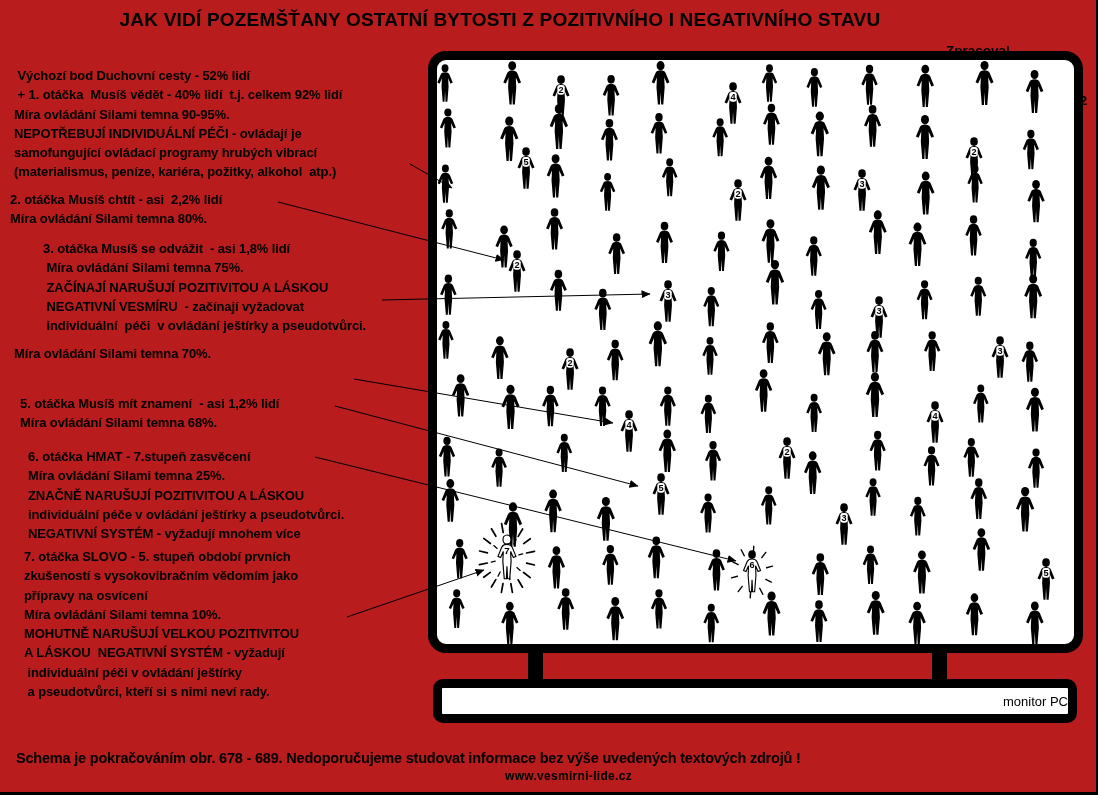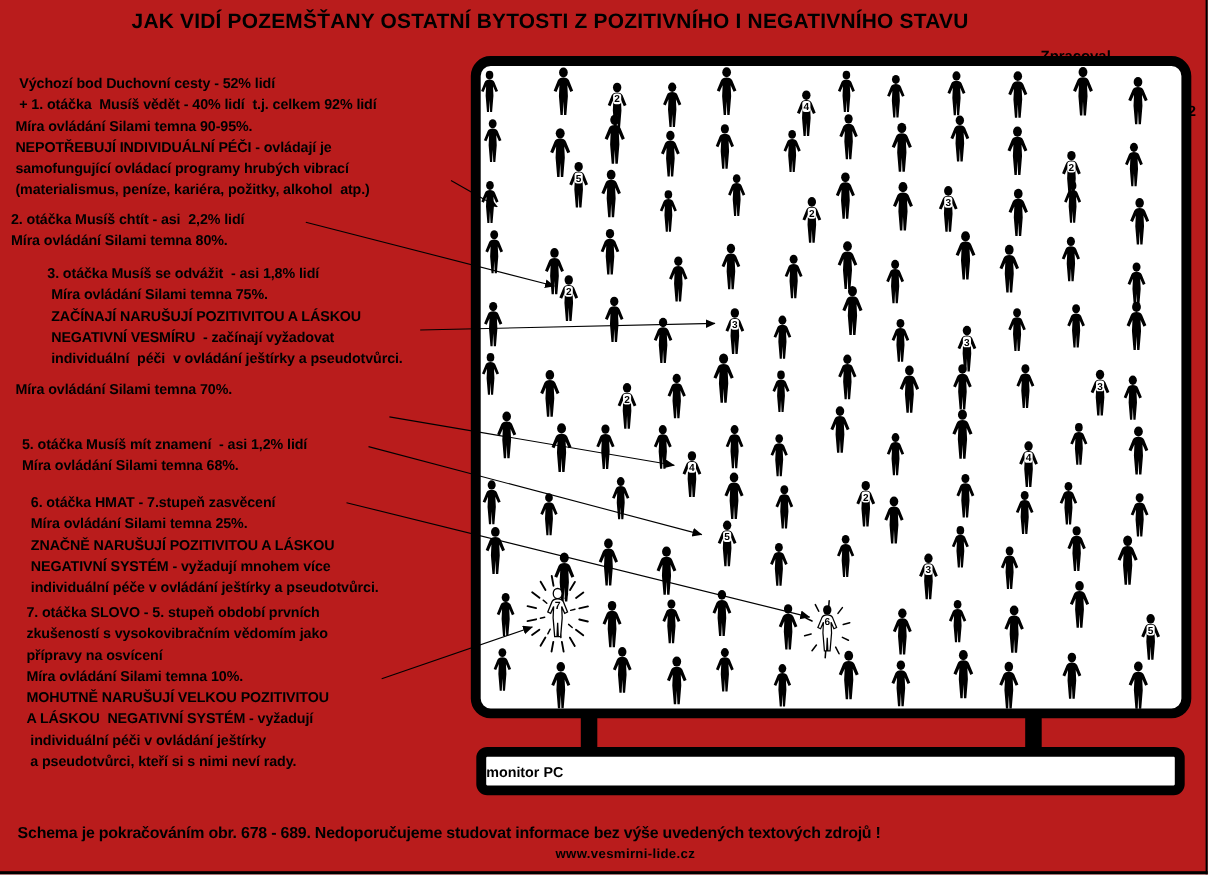--- a/index.html
+++ b/index.html
@@ -9,21 +9,21 @@
   .title{position:absolute;left:60px;top:9px;width:880px;text-align:center;
          font-size:19px;font-weight:bold;letter-spacing:.2px;white-space:nowrap}
   .credit{position:absolute;left:946px;top:10px;font-size:13.5px;font-weight:bold;
           line-height:16.5px;white-space:pre}
   .screen{position:absolute;left:428px;top:51px;width:655px;height:602px;
           border:9px solid #000;border-radius:18px;box-sizing:border-box;background:#fff}
   .leg{position:absolute;top:649px;width:15px;height:33px;background:#000}
   .leg-l{left:528px}.leg-r{left:932px}
   .base{position:absolute;left:433px;top:679px;width:644px;height:44px;border:9px solid #000;
         border-radius:10px;box-sizing:border-box;background:#fff;display:flex;
-        align-items:center;justify-content:flex-start;font-size:13px;font-weight:bold}
+        align-items:center;justify-content:flex-end;font-size:13px;font-weight:normal}
   #scene{position:absolute;left:0;top:0;pointer-events:none}
   .ann{position:absolute;font-size:13px;font-weight:bold;line-height:19.3px;
        white-space:pre;letter-spacing:-0.1px}
   .footer-line{position:absolute;font-size:14.5px;font-weight:bold;white-space:pre;letter-spacing:-0.2px}
   .fl1{left:10px;top:731px}
   .fl2{left:16px;top:750px}
   .obr{position:absolute;left:4px;top:799px;font-size:17.5px;font-weight:normal}
   .website{position:absolute;left:505px;top:769px;font-size:12px;font-weight:bold;letter-spacing:.3px}
 </style>
 </head>
@@ -663,21 +663,21 @@
       <line x1="315" y1="457" x2="736" y2="561" stroke="#000000" stroke-width="1" marker-end="url(#ah)"></line>
       <line x1="347" y1="617" x2="484" y2="570" stroke="#000000" stroke-width="1" marker-end="url(#ah)"></line>
     </svg>
 
   <div id="annotations">
       <div class="ann" style="left: 14px; top: 66px;"><div> Výchozí bod Duchovní cesty - 52% lidí</div><div> + 1. otáčka  Musíš vědět - 40% lidí  t.j. celkem 92% lidí</div><div>Míra ovládání Silami temna 90-95%.</div><div>NEPOTŘEBUJÍ INDIVIDUÁLNÍ PÉČI - ovládají je</div><div>samofungující ovládací programy hrubých vibrací</div><div>(materialismus, peníze, kariéra, požitky, alkohol  atp.)</div></div>
       <div class="ann" style="left: 10px; top: 190px;"><div>2. otáčka Musíš chtít - asi  2,2% lidí</div><div>Míra ovládání Silami temna 80%.</div></div>
       <div class="ann" style="left: 8px; top: 239px; margin-left: 35px;"><div>3. otáčka Musíš se odvážit  - asi 1,8% lidí</div><div> Míra ovládání Silami temna 75%.</div><div> ZAČÍNAJÍ NARUŠUJÍ POZITIVITOU A LÁSKOU</div><div> NEGATIVNÍ VESMÍRU  - začínají vyžadovat</div><div> individuální  péči  v ovládání ještírky a pseudotvůrci.</div></div>
       <div class="ann" style="left: 14px; top: 344px;"><div>Míra ovládání Silami temna 70%.</div></div>
       <div class="ann" style="left: 20px; top: 394px;"><div>5. otáčka Musíš mít znamení  - asi 1,2% lidí</div><div>Míra ovládání Silami temna 68%.</div></div>
-      <div class="ann" style="left: 28px; top: 447px;"><div>6. otáčka HMAT - 7.stupeň zasvěcení</div><div>Míra ovládání Silami temna 25%.</div><div>ZNAČNĚ NARUŠUJÍ POZITIVITOU A LÁSKOU</div><div>NEGATIVNÍ SYSTÉM - vyžadují mnohem více</div><div>individuální péče v ovládání ještírky a pseudotvůrci.</div></div>
+      <div class="ann" style="left: 28px; top: 447px;"><div>6. otáčka HMAT - 7.stupeň zasvěcení</div><div>Míra ovládání Silami temna 25%.</div><div>ZNAČNĚ NARUŠUJÍ POZITIVITOU A LÁSKOU</div><div>individuální péče v ovládání ještírky a pseudotvůrci.</div><div>NEGATIVNÍ SYSTÉM - vyžadují mnohem více</div></div>
       <div class="ann" style="left: 24px; top: 547px;"><div>7. otáčka SLOVO - 5. stupeň období prvních</div><div>zkušeností s vysokovibračním vědomím jako</div><div>přípravy na osvícení</div><div>Míra ovládání Silami temna 10%.</div><div>MOHUTNĚ NARUŠUJÍ VELKOU POZITIVITOU</div><div>A LÁSKOU  NEGATIVNÍ SYSTÉM - vyžadují</div><div> individuální péči v ovládání ještírky</div><div> a pseudotvůrci, kteří si s nimi neví rady.</div></div>
     </div>
 
   <div class="footer-line fl2">Schema je pokračováním obr. 678 - 689. Nedoporučujeme studovat informace bez výše uvedených textových zdrojů !</div>
   <div class="obr">Obr. 691</div>
   <div class="website">www.vesmirni-lide.cz</div>
 
 </div>
 
 </body></html>

